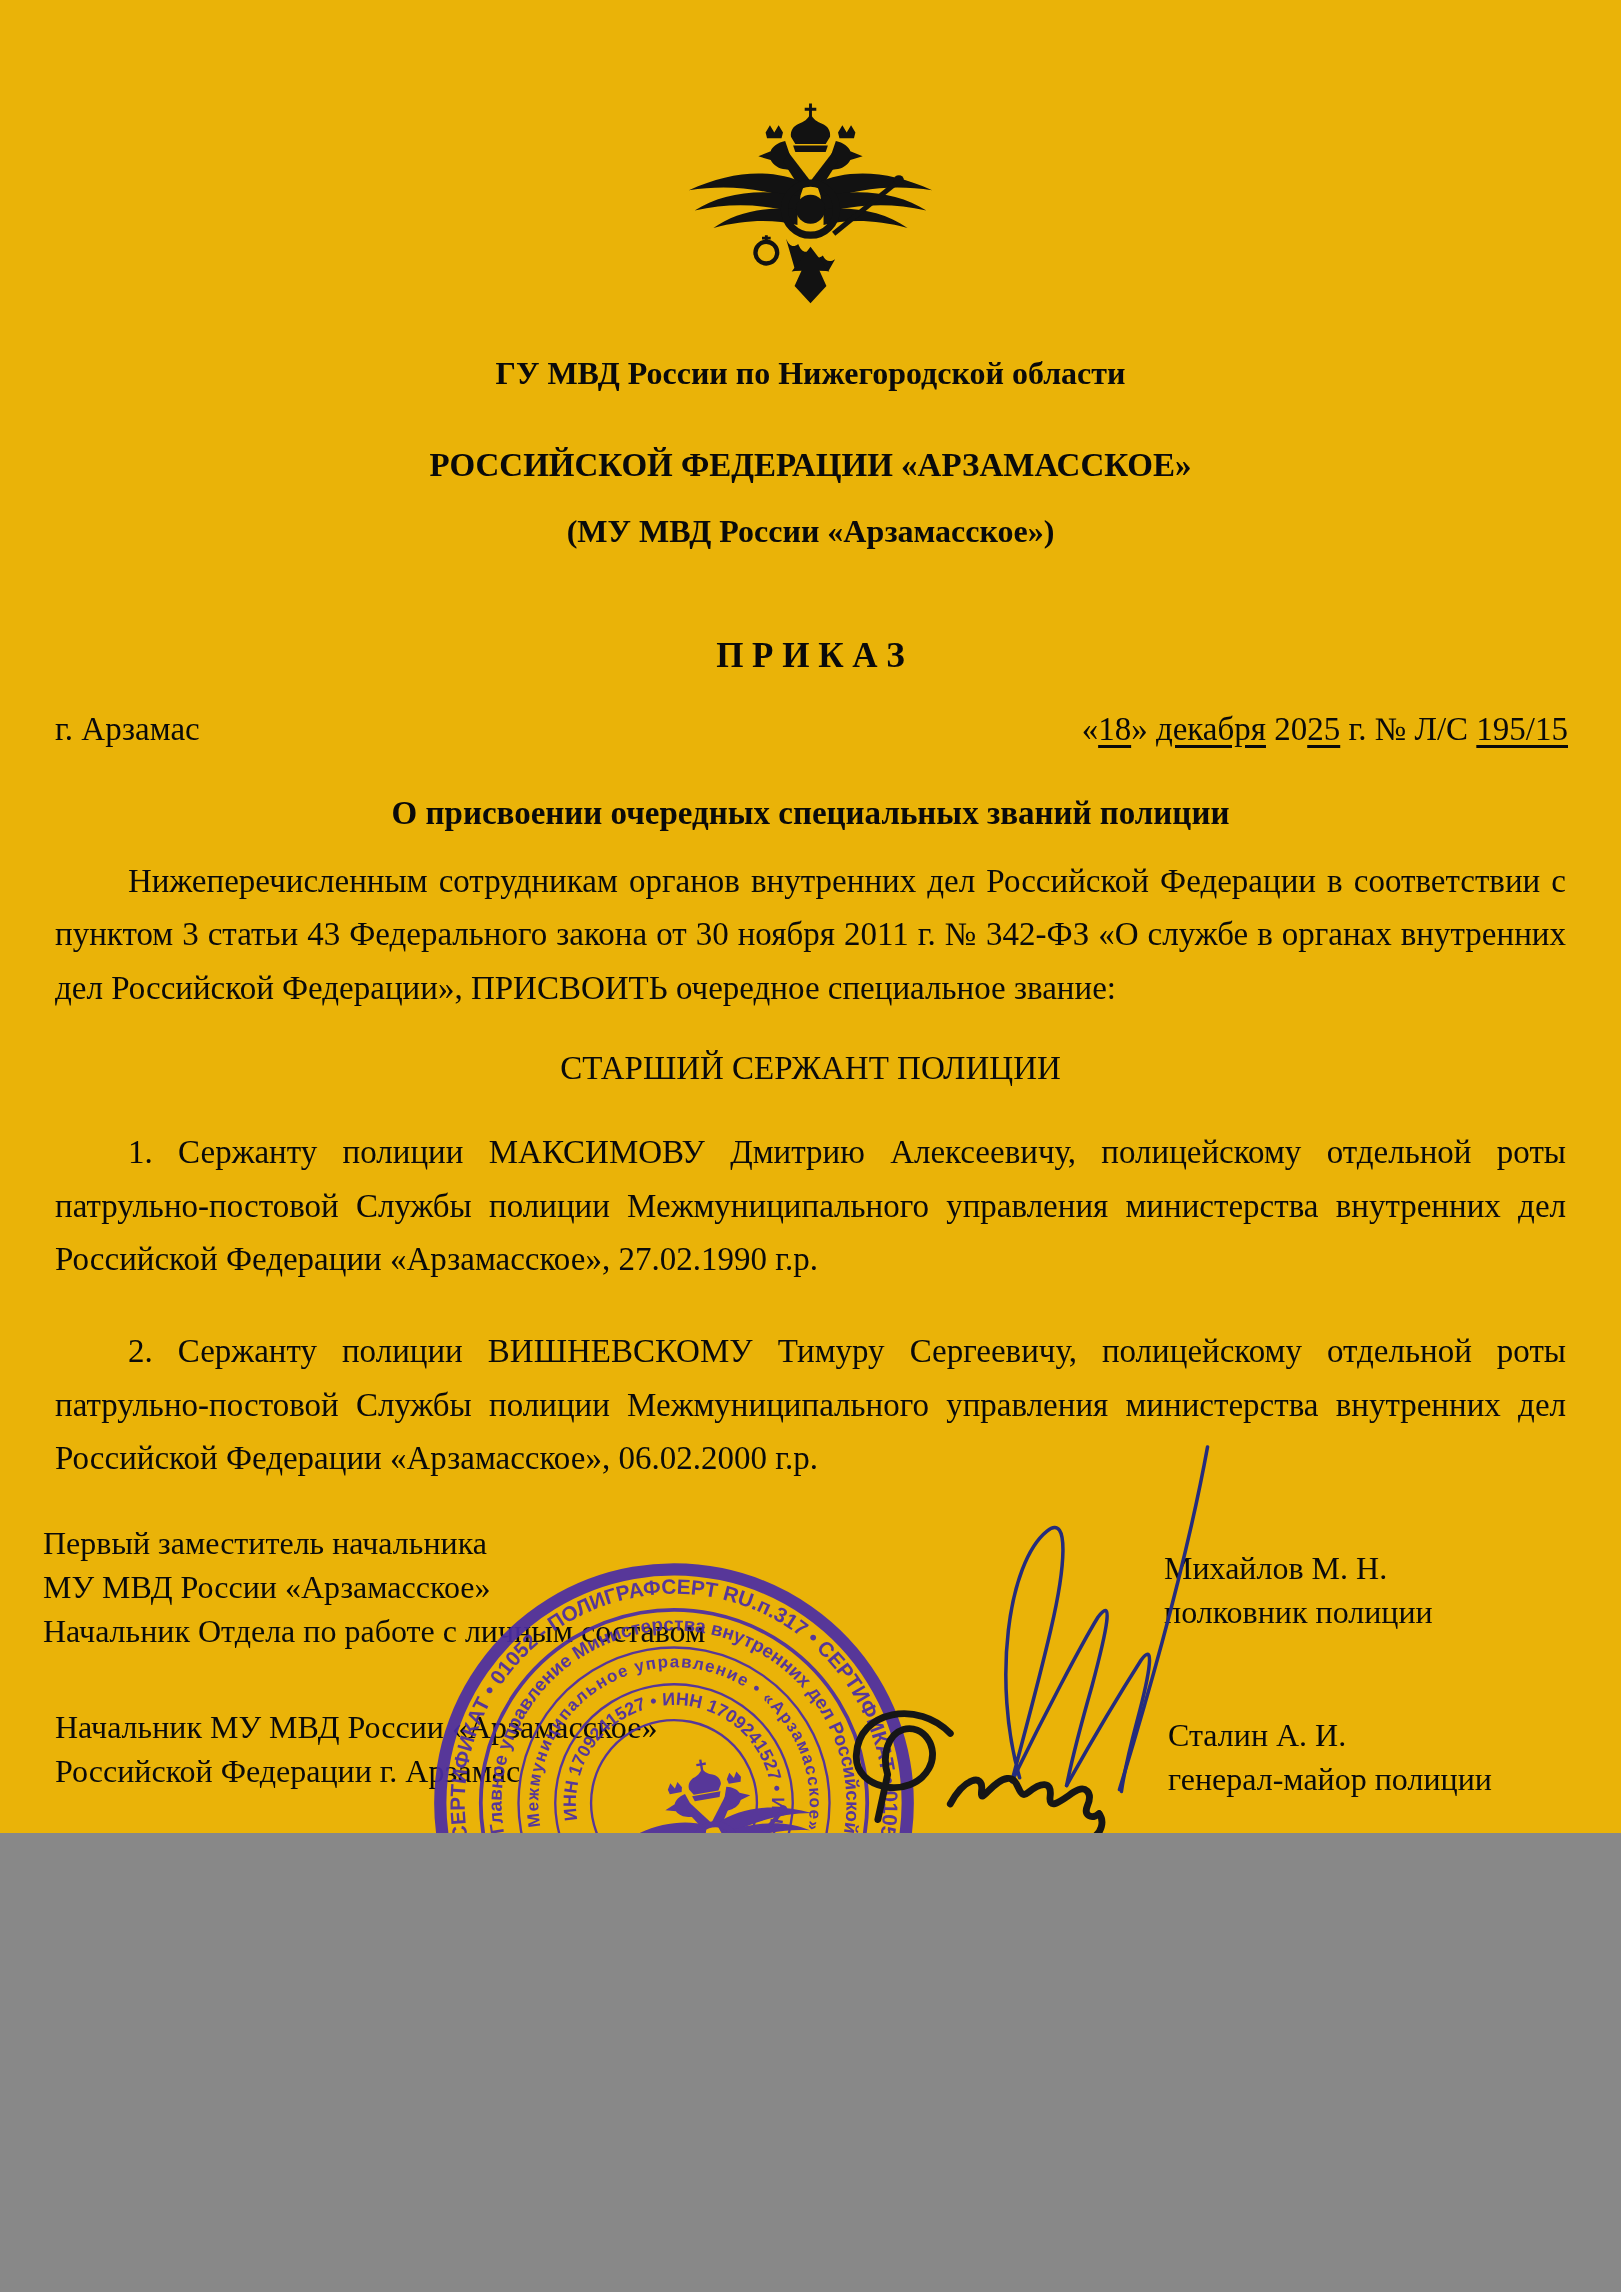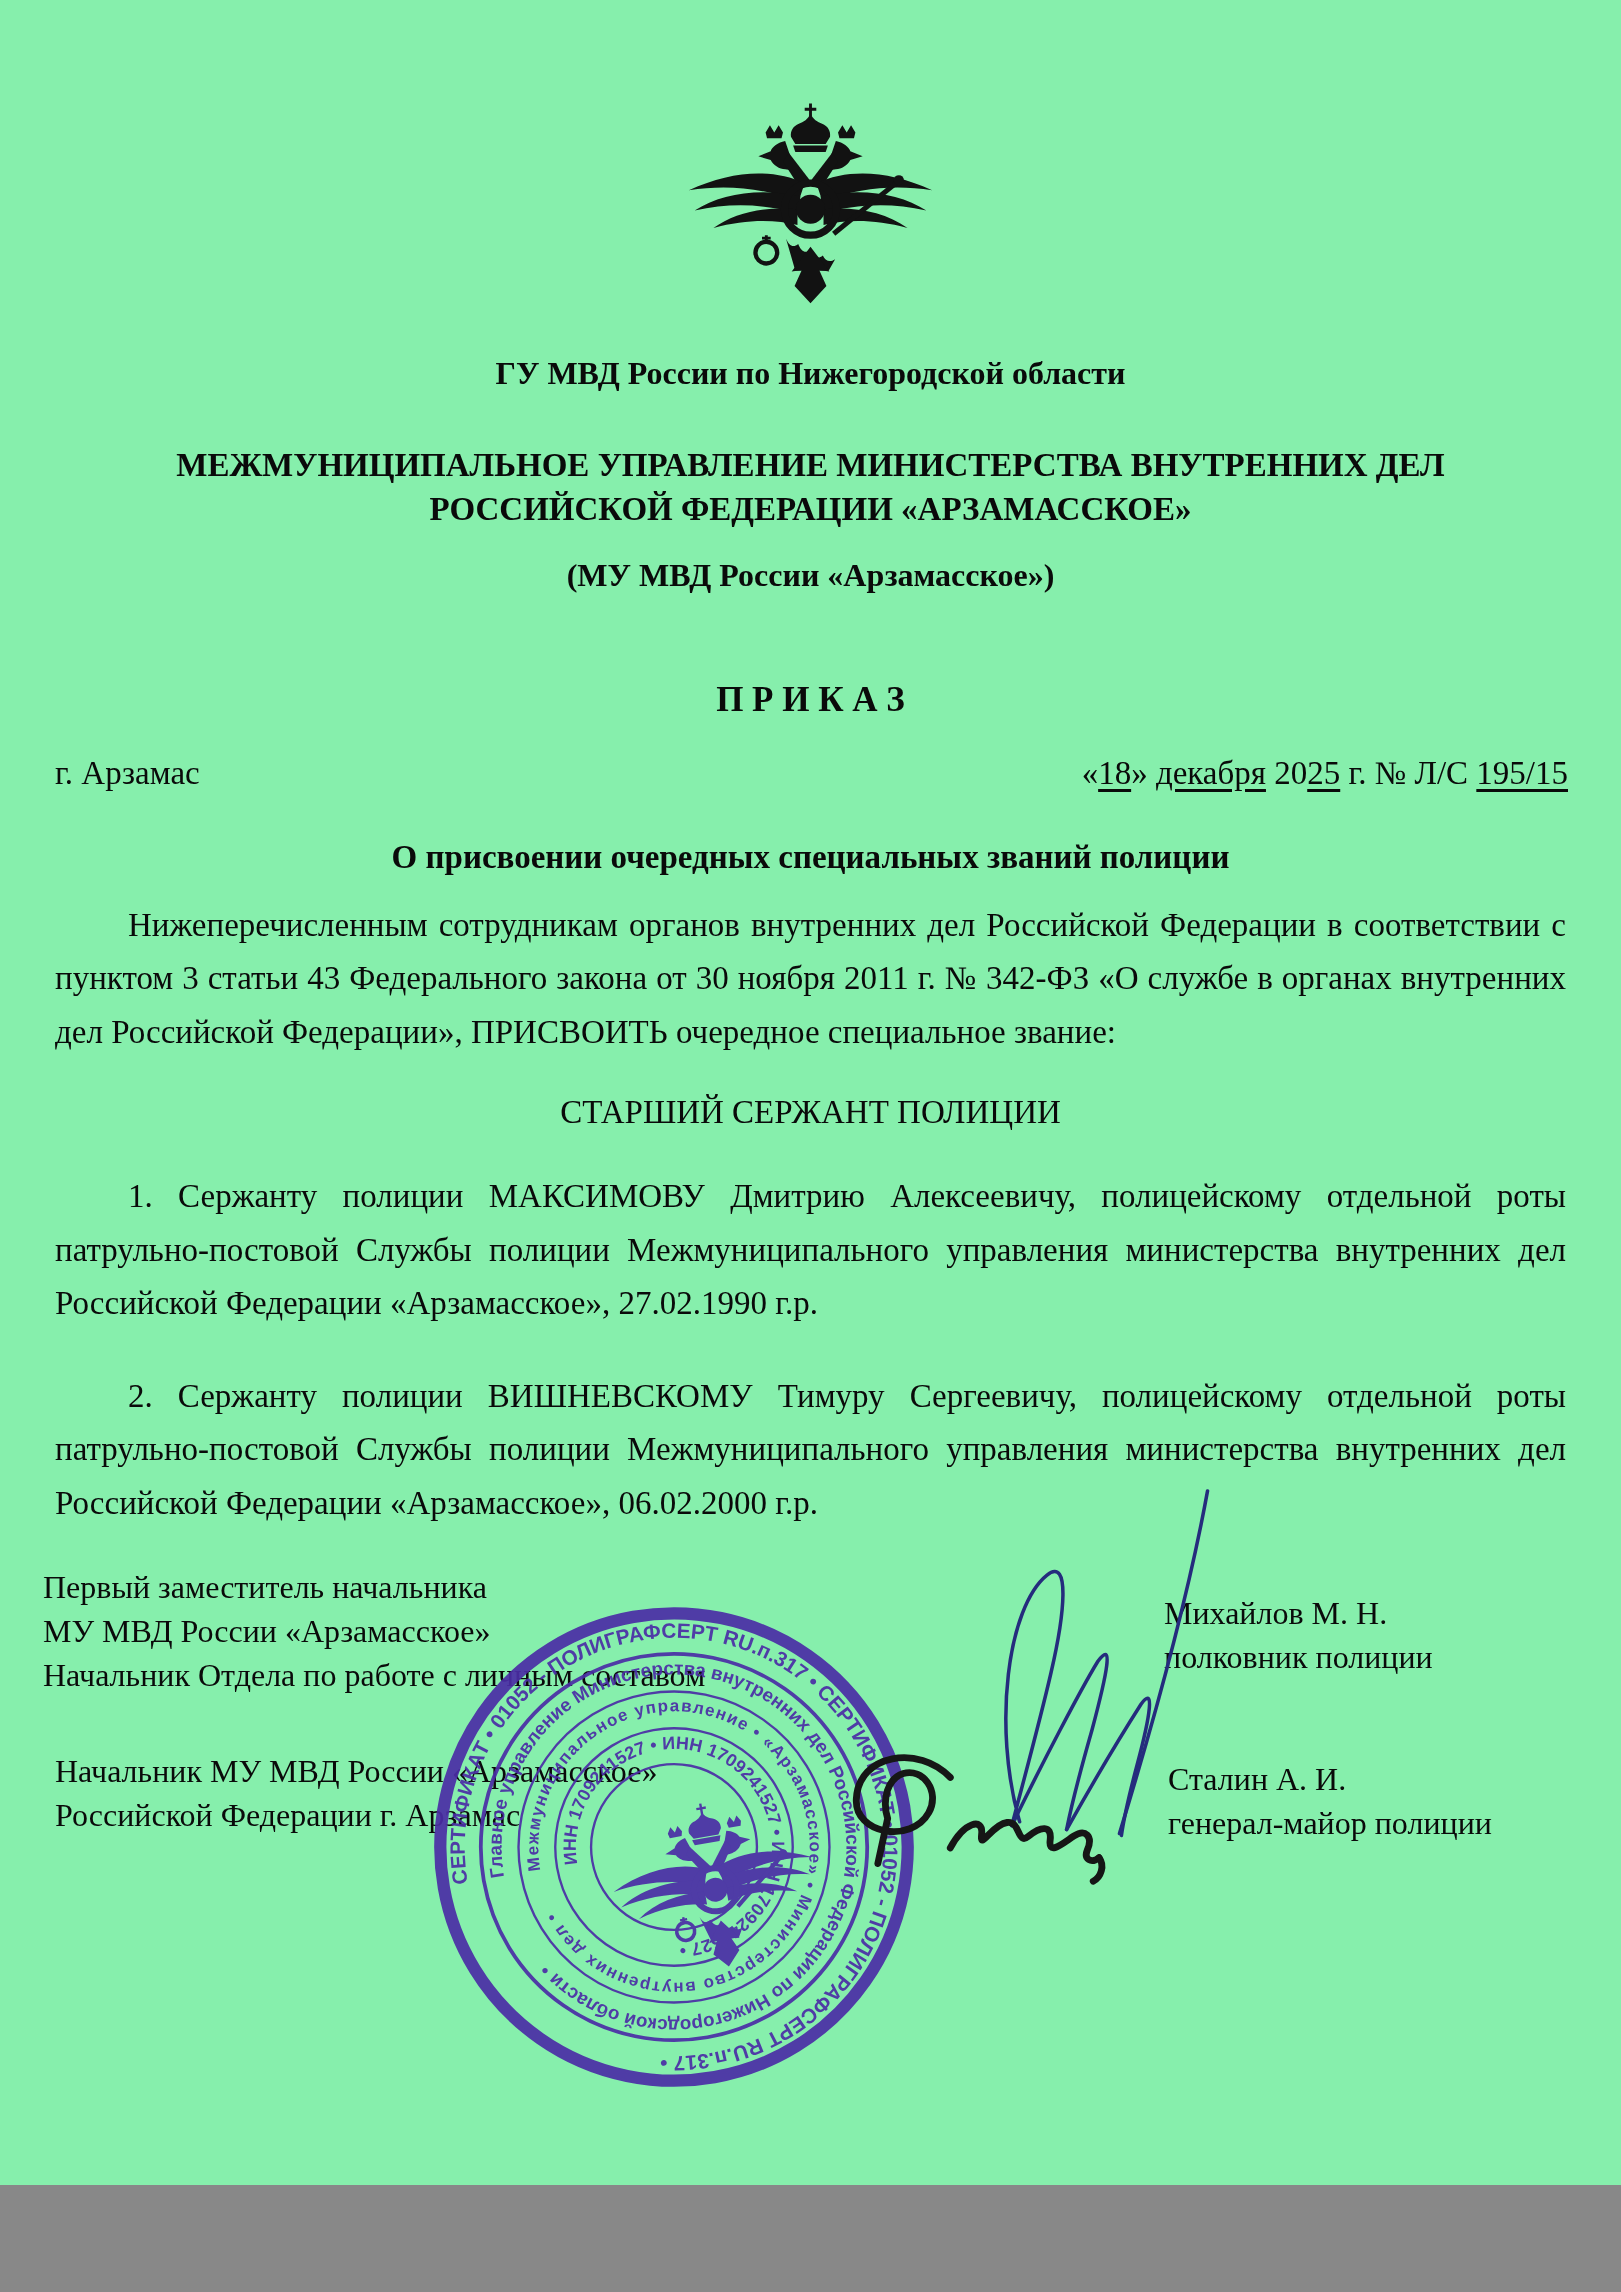--- a/index.html
+++ b/index.html
@@ -1,17 +1,17 @@
 <!DOCTYPE html>
 <html lang="ru"><head>
 <meta charset="utf-8">
 <style>
   html,body { margin:0; padding:0; background:#888; }
   .page {
-    width:1621px; height:2185px; margin:0 auto; background:#86efac;
+    width:1621px; height:1833px; margin:0 auto; background:#eab308;
     position:relative; overflow:hidden; color:#0a0a0a;
     font-family:"Liberation Serif","DejaVu Serif",serif;
   }
   .emblem { display:block; margin:102px auto 0; color:#121212; }
   .authority { margin-top:43px; text-align:center; font-weight:bold; font-size:32px; }
   .org { margin-top:51px; text-align:center; font-weight:bold; font-size:33px; line-height:1.34; }
   .org-short { margin-top:25.5px; text-align:center; font-weight:bold; font-size:32px; }
   .order-title { margin-top:86px; text-align:center; font-weight:bold; font-size:35px; }
   .date-row {
     margin-top:35px; padding:0 53px 0 55px; font-size:33px;
@@ -72,21 +72,20 @@
     </defs>
   </svg>
 
   <svg class="emblem" width="261" height="210" viewBox="0 0 360 290">
     <use href="#dbl-eagle"></use>
   </svg>
 
   <div class="authority">ГУ МВД России по Нижегородской области</div>
 
   <div class="org">
-    <div>МЕЖМУНИЦИПАЛЬНОЕ УПРАВЛЕНИЕ МИНИСТЕРСТВА ВНУТРЕННИХ ДЕЛ</div>
     <div>РОССИЙСКОЙ ФЕДЕРАЦИИ «АРЗАМАССКОЕ»</div>
   </div>
 
   <div class="org-short">(МУ МВД России «Арзамасское»)</div>
 
   <div class="order-title">П Р И К А З</div>
 
   <div class="date-row">
     <span>г. Арзамас</span>
     <span><span>«</span><span class="u">18</span><span>» </span><span class="u">декабря</span><span> 20</span><span class="u">25</span><span> г. № Л/С </span><span class="u">195/15</span></span>

